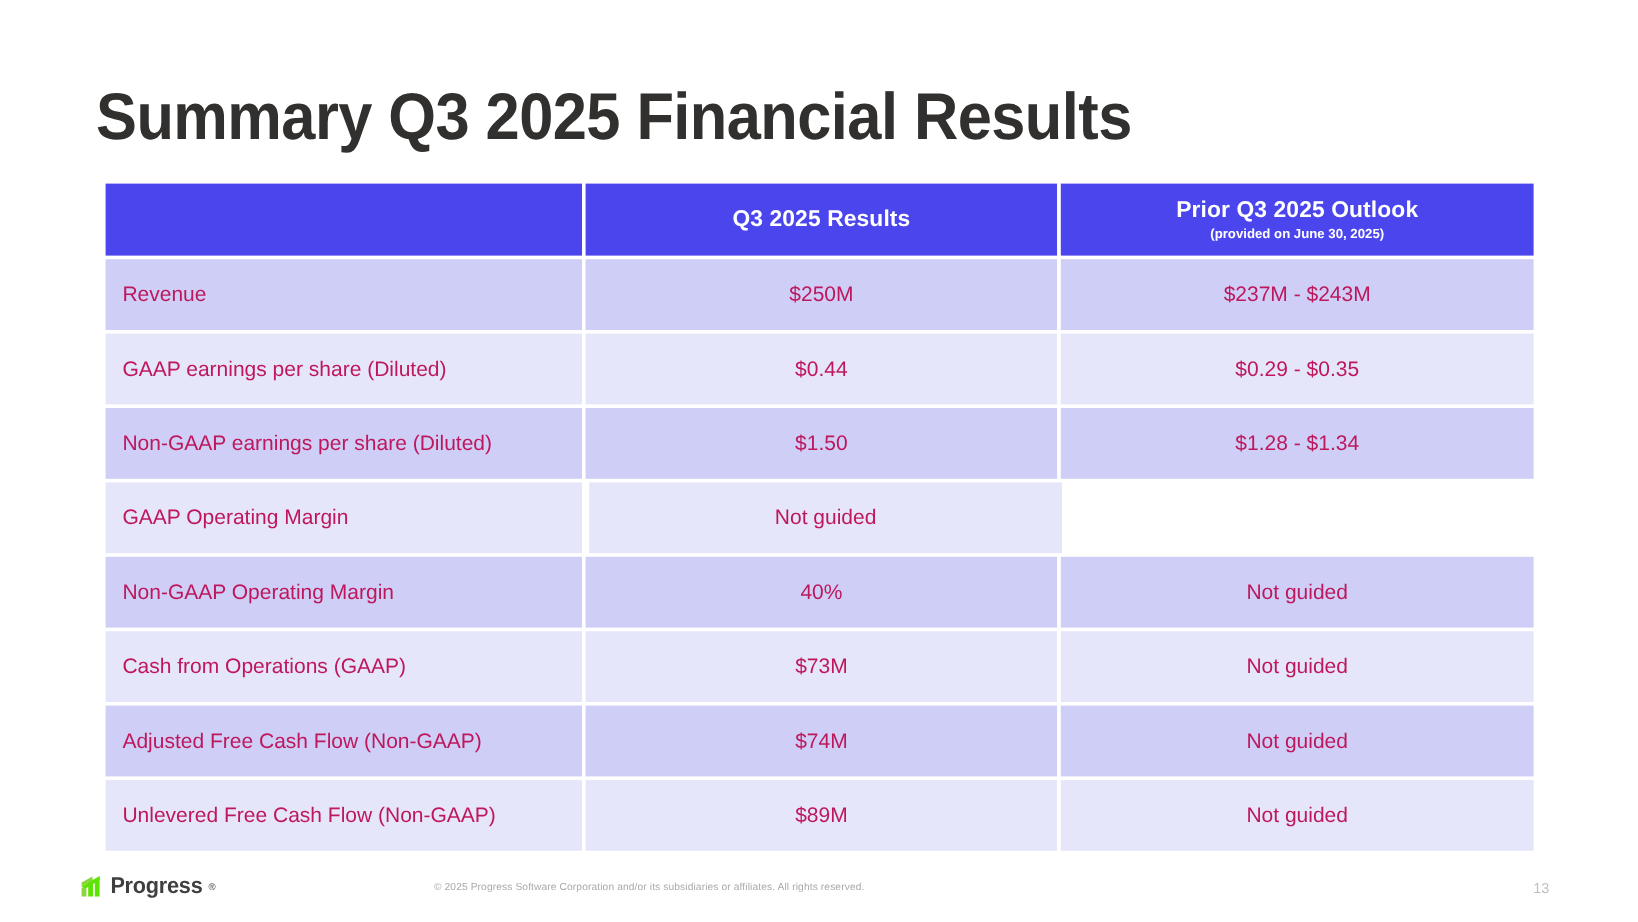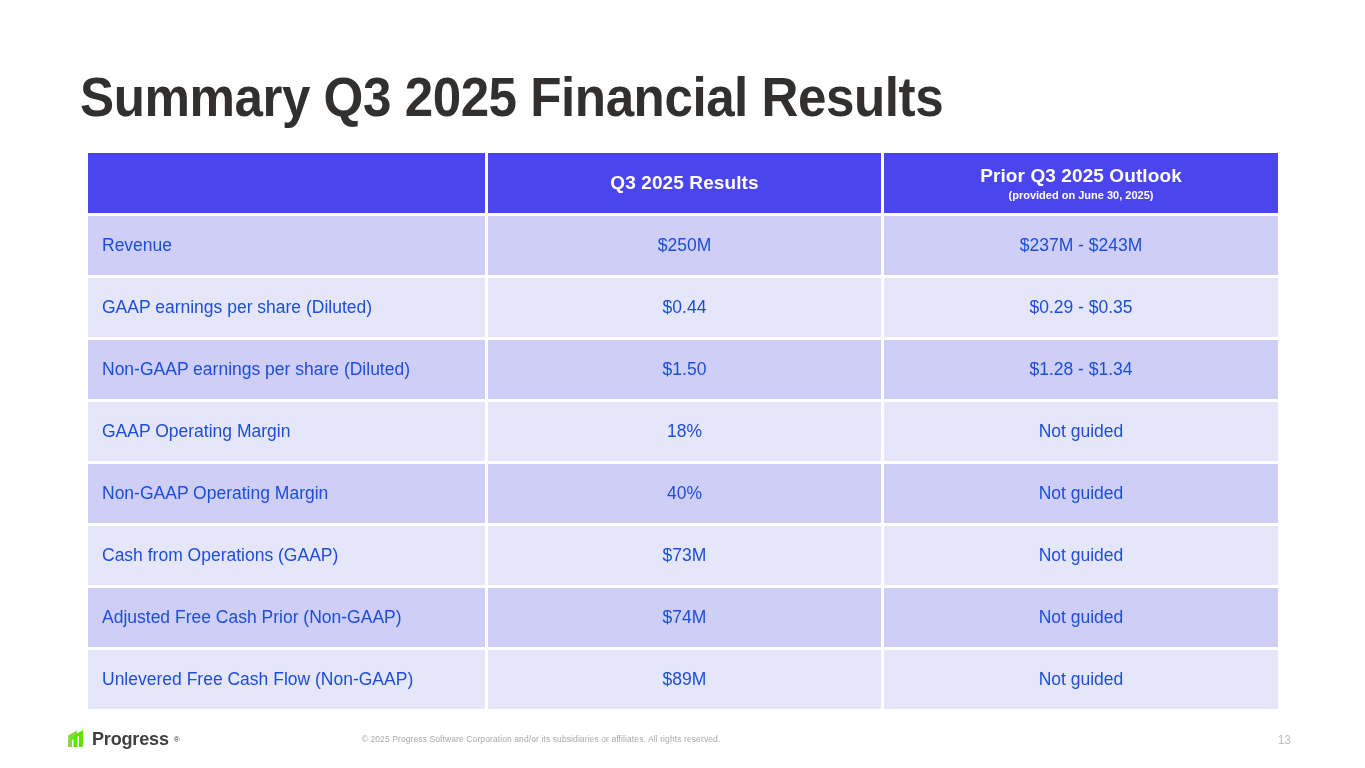--- a/index.html
+++ b/index.html
@@ -74,21 +74,21 @@
     line-height: 14px;
     margin-top: 1px;
   }
 
   
   .body-row .cell {
     height: 59px;
     display: flex;
     align-items: center;
     font-size: 17.5px;
-    color: #1d4ed8;
+    color: #be185d;
   }
   .body-row .cell-label { padding-left: 14px; justify-content: flex-start; }
   .body-row .cell-mid,
   .body-row .cell-right { justify-content: center; }
 
   .shade-dark  { background: #CECEF7; }
   .shade-light { background: #E6E6FA; }
 
   
   .footer {
@@ -183,21 +183,20 @@
       <div class="cell cell-label shade-dark">Non-GAAP earnings per share (Diluted)</div>
       <div class="cell-gap"></div>
       <div class="cell cell-mid shade-dark">$1.50</div>
       <div class="cell-gap"></div>
       <div class="cell cell-right shade-dark">$1.28 - $1.34</div>
     </div>
 
     <div class="trow body-row">
       <div class="cell cell-label shade-light">GAAP Operating Margin</div>
       <div class="cell-gap"></div>
-      <div class="cell cell-mid shade-light">18%</div>
       <div class="cell-gap"></div>
       <div class="cell cell-right shade-light">Not guided</div>
     </div>
 
     <div class="trow body-row">
       <div class="cell cell-label shade-dark">Non-GAAP Operating Margin</div>
       <div class="cell-gap"></div>
       <div class="cell cell-mid shade-dark">40%</div>
       <div class="cell-gap"></div>
       <div class="cell cell-right shade-dark">Not guided</div>
@@ -205,21 +204,21 @@
 
     <div class="trow body-row">
       <div class="cell cell-label shade-light">Cash from Operations (GAAP)</div>
       <div class="cell-gap"></div>
       <div class="cell cell-mid shade-light">$73M</div>
       <div class="cell-gap"></div>
       <div class="cell cell-right shade-light">Not guided</div>
     </div>
 
     <div class="trow body-row">
-      <div class="cell cell-label shade-dark">Adjusted Free Cash Prior (Non-GAAP)</div>
+      <div class="cell cell-label shade-dark">Adjusted Free Cash Flow (Non-GAAP)</div>
       <div class="cell-gap"></div>
       <div class="cell cell-mid shade-dark">$74M</div>
       <div class="cell-gap"></div>
       <div class="cell cell-right shade-dark">Not guided</div>
     </div>
 
     <div class="trow body-row">
       <div class="cell cell-label shade-light">Unlevered Free Cash Flow (Non-GAAP)</div>
       <div class="cell-gap"></div>
       <div class="cell cell-mid shade-light">$89M</div>

